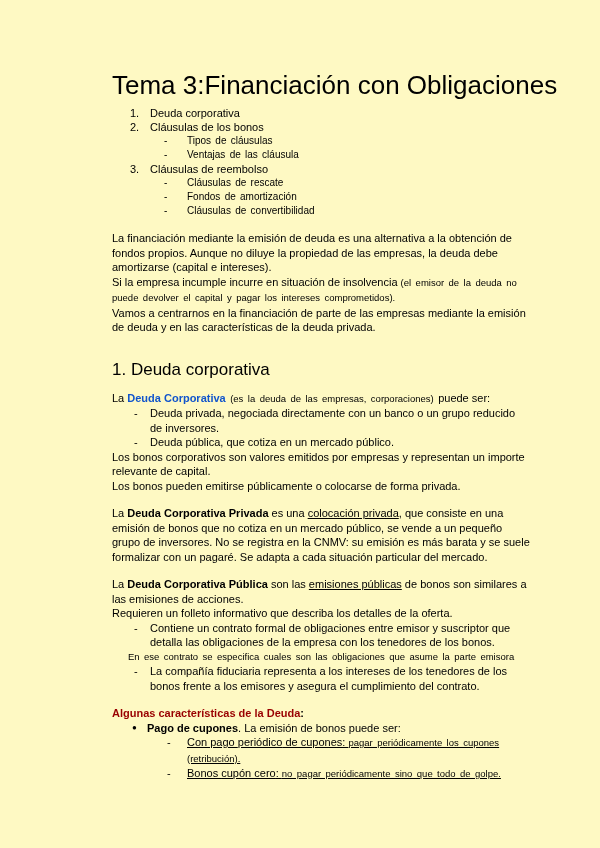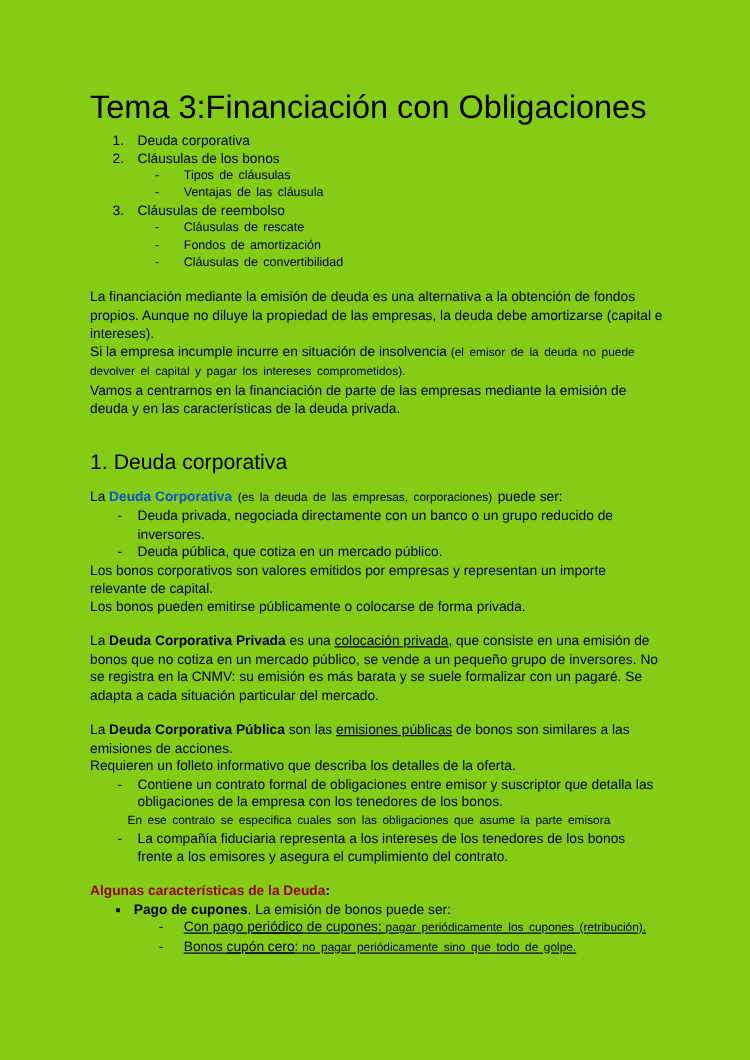--- a/index.html
+++ b/index.html
@@ -1,18 +1,18 @@
 <!DOCTYPE html>
 <html><head>
 <meta charset="utf-8">
 <style>
   html, body { margin:0; padding:0; background:#ffffff; }
   .page {
-    width:600px; height:848px; background:#84cc16; overflow:hidden;
-    box-sizing:border-box; padding:70px 70px 0 72px;
+    width:600px; height:848px; background:#fef9c3; overflow:hidden;
+    box-sizing:border-box; padding:70px 70px 0 112px;
     font-family:"Liberation Sans", "DejaVu Sans", sans-serif;
     color:#000000; font-size:11px; line-height:14.5px;
   }
   .title {
     font-size:26px; line-height:31px; font-weight:400; color:#000;
     margin:0 0 5px 0; white-space:nowrap;
   }
   
   .outline { line-height:14px; }
   .ol-row  { display:flex; }
@@ -29,21 +29,21 @@
   .u    { text-decoration:underline;text-align:right; }
   .small { font-size:9.5px; word-spacing:1.8px; }
   .h2 {
     font-size:17px; line-height:22px; font-weight:400; color:#000;
     margin:24px 0 10px 0;
   }
   
   .b-row  { display:flex; }
   .b-dash { margin-left:22px; width:16px; flex-shrink:0; }
   .b-text { flex:1; }
-  .note   { margin-left:30px; }
+  .note   { margin-left:16px; }
   
   .c-row { display:flex; }
   .c-dot { margin-left:20px; width:15px; flex-shrink:0; font-size:8px; }
   .cs-row  { display:flex; }
   .cs-dash { margin-left:55px; width:20px; flex-shrink:0; }
   .cs-text { flex:1;text-decoration:underline; }
 </style>
 </head>
 <body>
 

